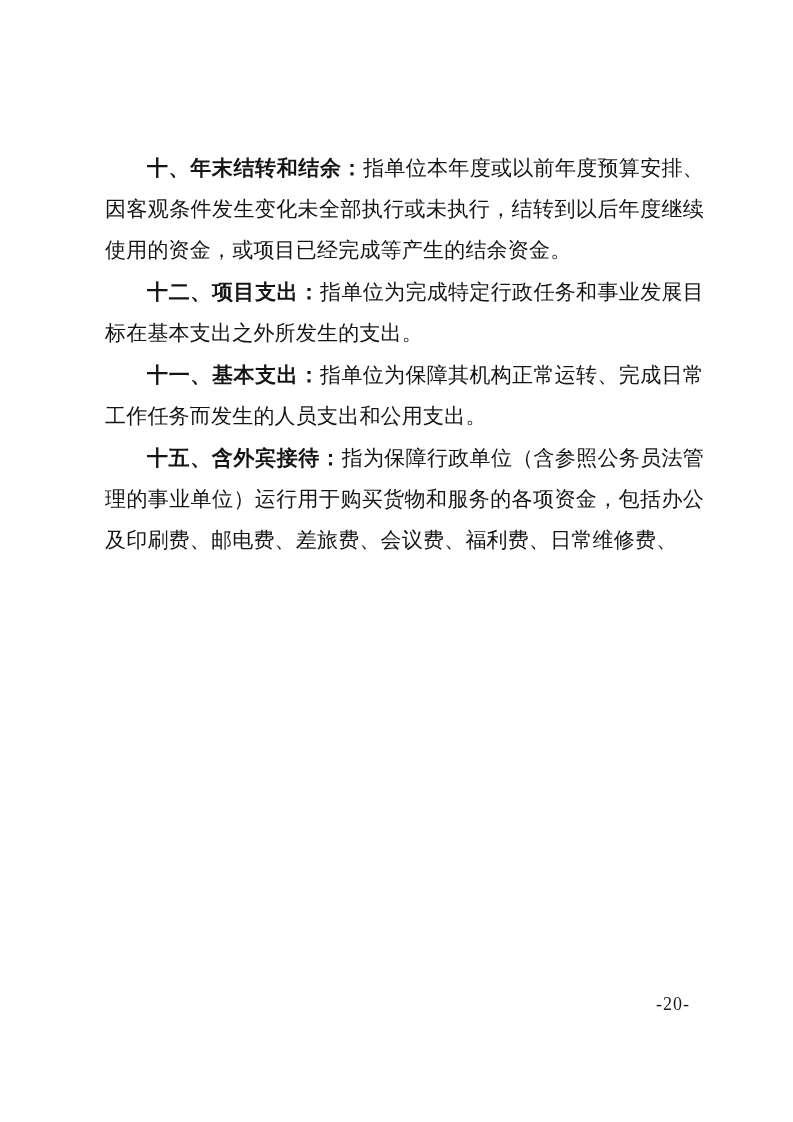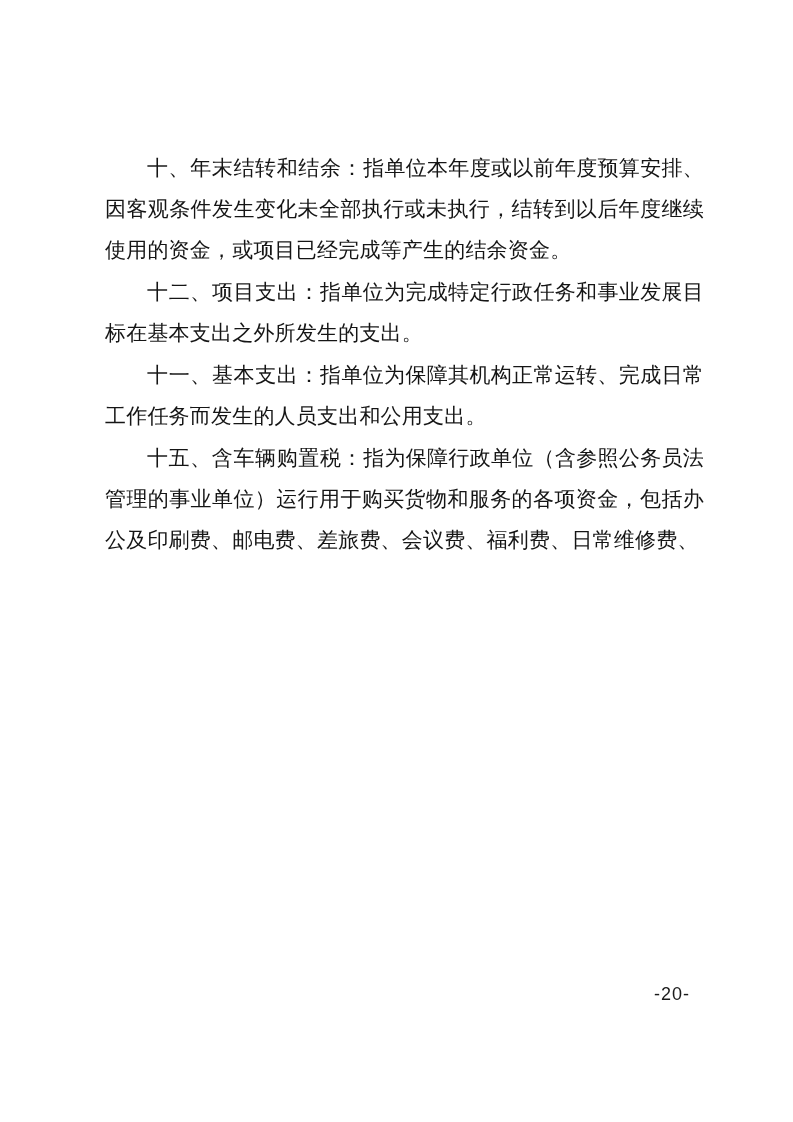--- a/index.html
+++ b/index.html
@@ -26,38 +26,38 @@
     margin: 0;
     font-size: 21px;
     line-height: 41px;
     text-align: justify;
     text-justify: inter-character;
     text-indent: 2em;
     letter-spacing: 0.2px;
     word-break: break-all;
   }
   .para .lead {
-    font-weight: normal;
+    font-weight: bold;
     font-family: "Liberation Sans", "DejaVu Sans", sans-serif;
     letter-spacing: 0.5px;
   }
   .page-number {
     position: absolute;
     right: 103px;
-    bottom: 117px;
+    bottom: 107px;
     font-size: 18px;
     letter-spacing: 1px;
     color: #1a1a1a;
-    font-family: Liberation Sans, sans-serif;
+    font-family: Liberation Serif, serif;
   }
 </style>
 </head>
 <body>
 
 <div class="page">
   <div class="content">
     <p class="para"><b class="lead">十、年末结转和结余：</b><span>指单位本年度或以前年度预算安排、因客观条件发生变化未全部执行或未执行，结转到以后年度继续使用的资金，或项目已经完成等产生的结余资金。</span></p>
     <p class="para"><b class="lead">十二、项目支出：</b><span>指单位为完成特定行政任务和事业发展目标在基本支出之外所发生的支出。</span></p>
     <p class="para"><b class="lead">十一、基本支出：</b><span>指单位为保障其机构正常运转、完成日常工作任务而发生的人员支出和公用支出。</span></p>
-    <p class="para"><b class="lead">十五、含车辆购置税：</b><span>指为保障行政单位（含参照公务员法管理的事业单位）运行用于购买货物和服务的各项资金，包括办公及印刷费、邮电费、差旅费、会议费、福利费、日常维修费、</span></p>
+    <p class="para"><b class="lead">十五、含外宾接待：</b><span>指为保障行政单位（含参照公务员法管理的事业单位）运行用于购买货物和服务的各项资金，包括办公及印刷费、邮电费、差旅费、会议费、福利费、日常维修费、</span></p>
   </div>
   <div class="page-number">-20-</div>
 </div>
 
 </body></html>

